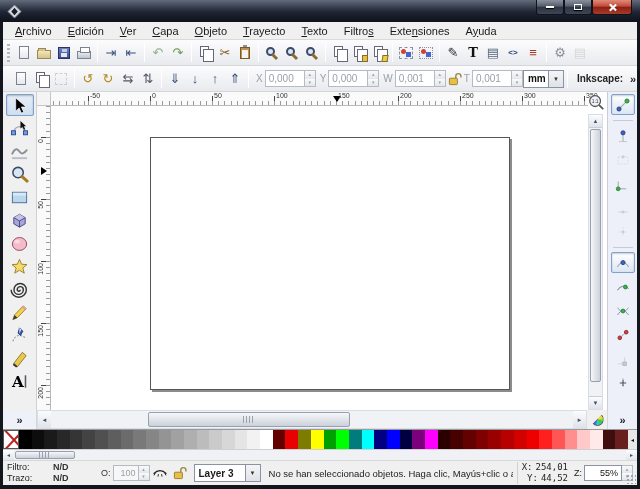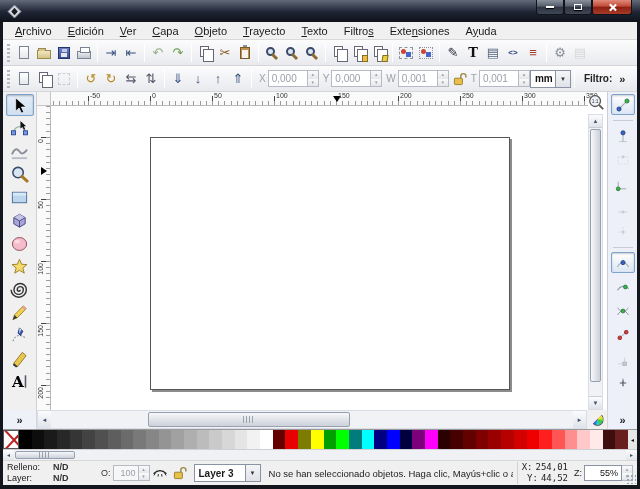--- a/index.html
+++ b/index.html
@@ -369,21 +369,21 @@
       <span class="spin">
           <span>▴</span>
           <span>▾</span>
         </span>
     </div>
     <div class="unitbox">
       <span class="ub">mm</span>
       <span class="ddbtn">▼</span>
     </div>
     <span class="sep"></span>
-    <span class="afectar">Filtro:</span>
+    <span class="afectar">Inkscape:</span>
     <button class="chev" style="border:none;background:none;">»</button>
   </div>
 
   <div class="main">
     <div class="toolbox">
         <button class="tb pressed">
           <svg viewBox="0 0 20 20">
             <path d="M6 2 L6 16 L9.6 12.6 L12 18 L14.4 16.9 L12 11.6 L17 11.6 Z" fill="#000" stroke="#fff" stroke-width="0.7"></path>
           </svg>
         </button>
@@ -657,25 +657,25 @@
     <div class="psarrow">◄</div>
     <div class="psthumb">
         <span class="hgrip"></span>
       </div>
     <div class="psarrow right">►</div>
   </div>
 
   <div class="statusbar">
     <div class="fs-block">
       <div class="fs-row">
-          <span class="fl">Relleno:</span>
+          <span class="fl">Filtro:</span>
           <span class="fv">N/D</span>
         </div>
       <div class="fs-row">
-          <span class="fl">Layer:</span>
+          <span class="fl">Trazo:</span>
           <span class="fv">N/D</span>
         </div>
     </div>
     <span class="op-label">O:</span>
     <span class="obox">100</span>
     <span class="spin" style="height:16px;">
         <span>▴</span>
         <span>▾</span>
       </span>
     <button class="sb-icon">

